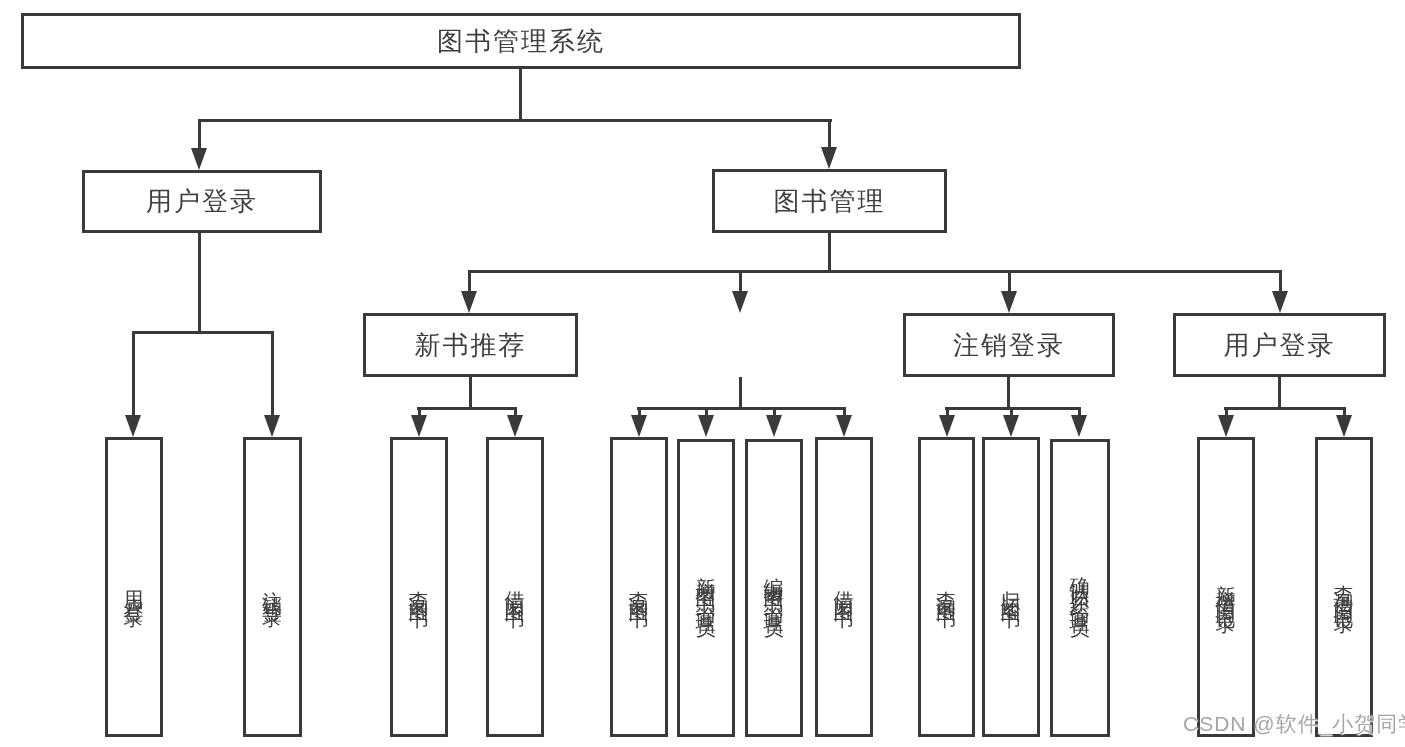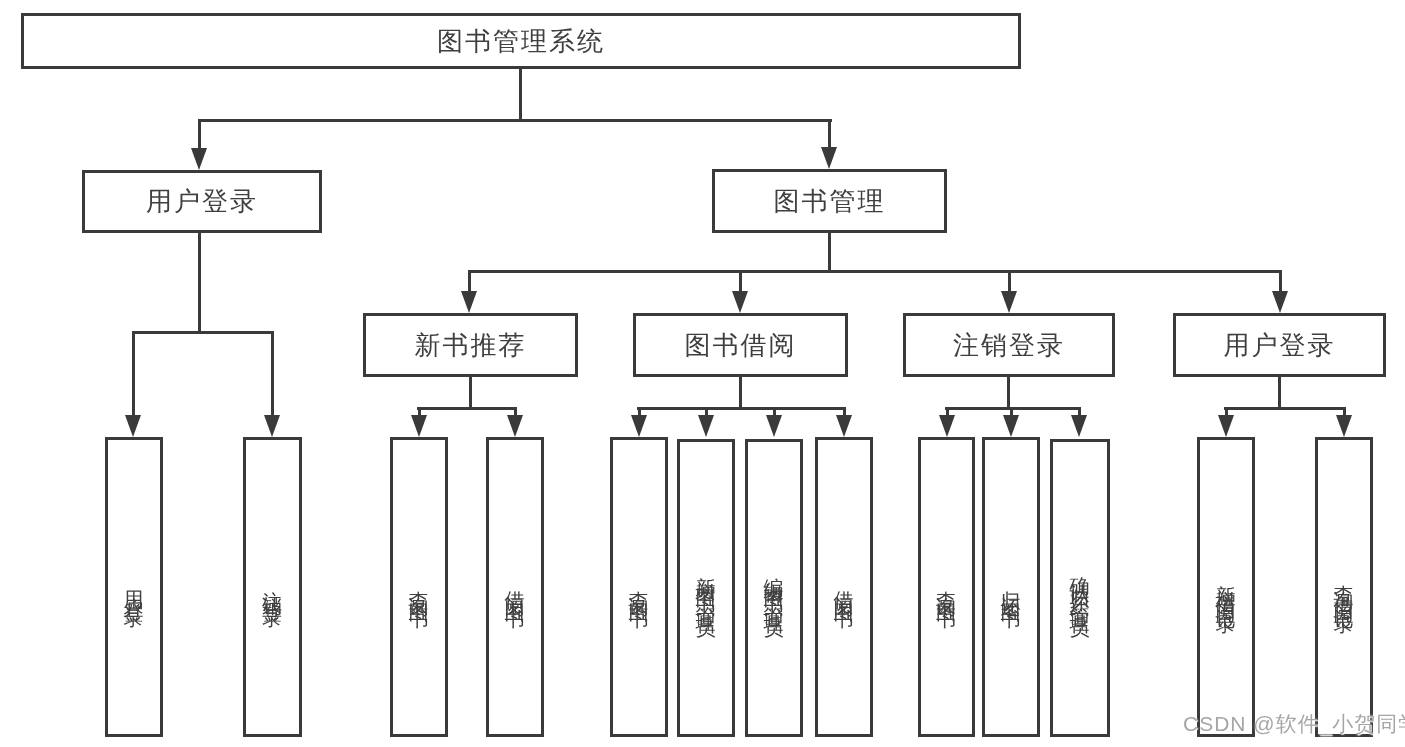--- a/index.html
+++ b/index.html
@@ -130,23 +130,20 @@
   <div class="drop" style="left:1001px; top:270px; height:43px;">
       <div class="stem"></div>
     </div>
   <div class="drop" style="left:1272px; top:270px; height:43px;">
       <div class="stem"></div>
     </div>
 
   <div class="box" style="left:363px; top:313px; width:215px; height:64px;">
     <span>新书推荐</span>
   </div>
-  <div class="box" style="left:633px; top:313px; width:215px; height:64px;">
-    <span>图书借阅</span>
-  </div>
   <div class="box" style="left:903px; top:313px; width:212px; height:64px;">
     <span>注销登录</span>
   </div>
   <div class="box" style="left:1173px; top:313px; width:213px; height:64px;">
     <span>用户登录</span>
   </div>
 
   <div class="vline" style="left:469px; top:377px; height:33px;"></div>
   <div class="hline" style="left:417px; top:407px; width:100px;"></div>
   <div class="drop" style="left:411px; top:407px; height:30px;">

